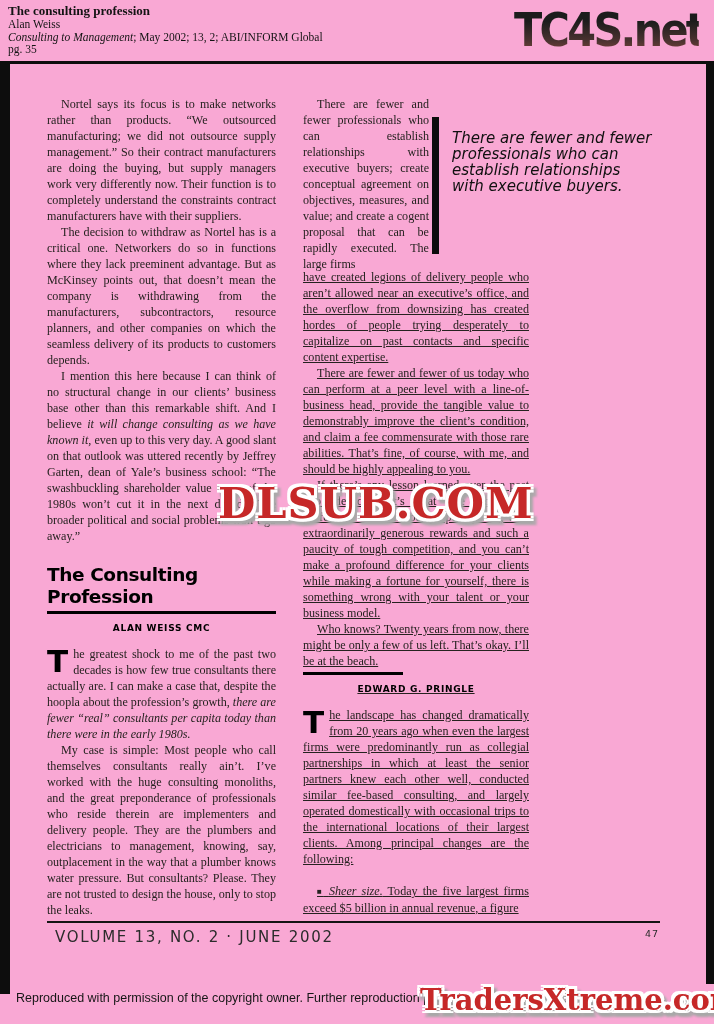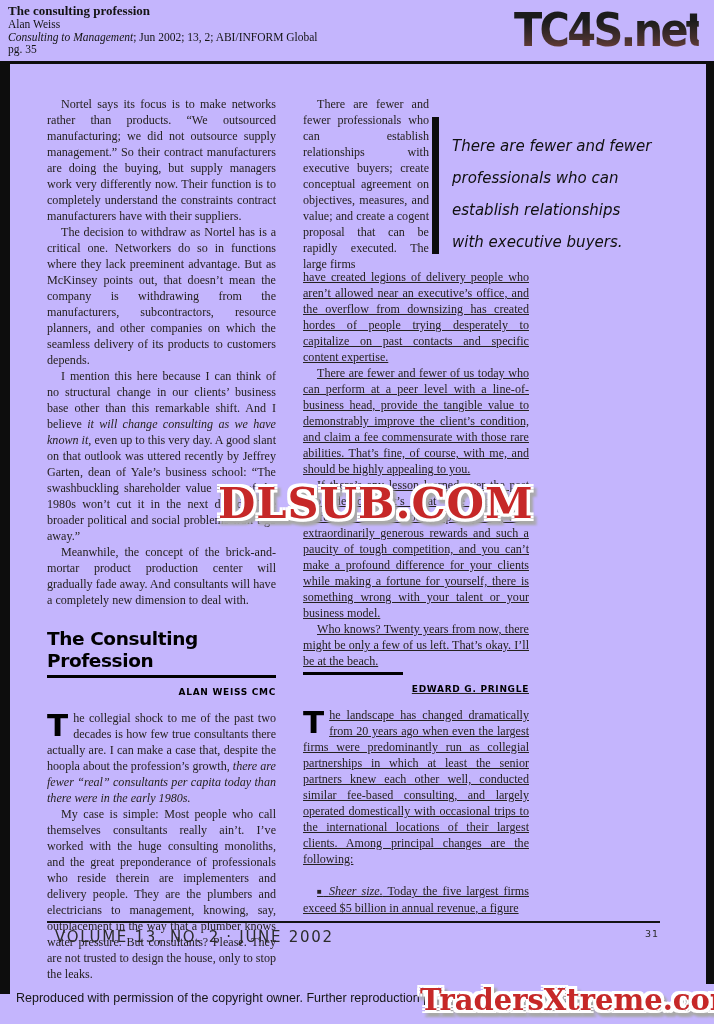--- a/index.html
+++ b/index.html
@@ -1,17 +1,17 @@
 <!DOCTYPE html>
 <html><head>
 <meta charset="utf-8">
 <style>
   html,body{margin:0;padding:0;background:#fff;}
   .page{
-    position:relative;width:714px;height:1024px;background:#c4b5fd;overflow:hidden;
+    position:relative;width:714px;height:1024px;background:#f9a8d4;overflow:hidden;
     font-family:"Liberation Serif",serif;color:#262220;
   }
   
   .cite{position:absolute;left:8px;top:3px;line-height:12.5px;font-size:11.5px;color:#141414;}
   .cite-title{font-weight:bold;font-size:13px;line-height:15px;}
   .cite-journal i{font-style:italic;margin-top:8px;}
   
   .wm-tc4s{
     position:absolute;left:514px;top:2px;width:210px;
     font-family:"DejaVu Sans",sans-serif;font-weight:bold;font-size:47px;letter-spacing:-3px;
@@ -27,33 +27,33 @@
   .col{position:absolute;text-align:justify;font-size:12.1px;line-height:16px;}
   .col p{margin:0;}
   .col p.ind{text-indent:14px;}
   .col-left{left:47px;top:96px;width:229px;}
   .col-right-narrow{left:303px;top:96px;width:126px;}
   .col-right{left:303px;top:269px;width:226px;text-decoration:underline;}
   
   .pq-bar{position:absolute;left:432px;top:117px;width:7px;height:137px;background:#0c0c0c;}
   .pull-quote{
     position:absolute;left:452px;top:130px;width:200px;
-    font-family:"DejaVu Sans",sans-serif;font-style:italic;font-size:15px;line-height:32px;
+    font-family:"DejaVu Sans",sans-serif;font-style:italic;font-size:15px;line-height:16px;
     color:#101010;white-space:pre-line;
   }
   
   .sec-h{
     font-family:"DejaVu Sans",sans-serif;font-weight:bold;font-size:18.5px;letter-spacing:-0.4px;
     color:#000;margin:20px 0 0 0;line-height:22px;text-align:left;
   }
   .h-rule{height:3px;background:#000;margin:3px 0 6px 0;}
   .h-rule.short{width:100px;}
   .byline{
     font-family:"DejaVu Sans",sans-serif;font-weight:bold;font-size:9px;letter-spacing:0.7px;
-    color:#000;margin:0 0 10px 0;text-align:right;
+    color:#000;margin:0 0 10px 0;text-align:center;
   }
   .dropcap{
     float:left;font-family:"DejaVu Sans",sans-serif;font-weight:bold;font-size:31px;
     line-height:26px;margin:2px 5px 0 0;color:#000;
   }
   .bullet-p{margin-top:16px !important;}
   .bullet-marker{font-size:8px;vertical-align:1px;}
   
   .wm-red{
     position:absolute;color:#c62828;font-weight:bold;
@@ -81,41 +81,40 @@
   }
 </style>
 </head>
 <body>
 
 <div class="page">
 
   <header class="cite">
     <div class="cite-title">The consulting profession</div>
     <div class="cite-author">Alan Weiss</div>
-    <div class="cite-journal"><i>Consulting to Management</i><span>; Jun 2002; 13, 2; ABI/INFORM Global</span></div>
+    <div class="cite-journal"><i>Consulting to Management</i><span>; May 2002; 13, 2; ABI/INFORM Global</span></div>
     <div class="cite-page">pg. 35</div>
   </header>
 
   <div class="wm-tc4s">TC4S.net</div>
 
   <div class="frame-top"></div>
   <div class="frame-left"></div>
   <div class="frame-right"></div>
 
   <div class="col col-left">
     <p class="ind">Nortel says its focus is to make networks rather than products. “We outsourced manufacturing; we did not outsource supply management.” So their contract manufacturers are doing the buying, but supply managers work very differently now. Their function is to completely understand the constraints contract manufacturers have with their suppliers.</p>
     <p class="ind">The decision to withdraw as Nortel has is a critical one. Networkers do so in functions where they lack preeminent advantage. But as McKinsey points out, that doesn’t mean the company is withdrawing from the manufacturers, subcontractors, resource planners, and other companies on which the seamless delivery of its products to customers depends.</p>
     <p class="ind"><span>I mention this here because I can think of no structural change in our clients’ business base other than this remarkable shift. And I believe </span><i>it will change consulting as we have known it</i><span>, even up to this very day. A good slant on that outlook was uttered recently by Jeffrey Garten, dean of Yale’s business school: “The swashbuckling shareholder value CEO of the 1980s won’t cut it in the next decade. The broader political and social problems won’t go away.”</span></p>
-    <p class="ind">Meanwhile, the concept of the brick-and-mortar product production center will gradually fade away. And consultants will have a completely new dimension to deal with.</p>
 
     <h2 class="sec-h">The Consulting Profession</h2>
     <div class="h-rule"></div>
     <div class="byline">ALAN WEISS CMC</div>
 
-    <p><span class="dropcap">T</span><span>he collegial shock to me of the past two decades is how few true consultants there actually are. I can make a case that, despite the hoopla about the profession’s growth, </span><i>there are fewer “real” consultants per capita today than there were in the early 1980s.</i></p>
+    <p><span class="dropcap">T</span><span>he greatest shock to me of the past two decades is how few true consultants there actually are. I can make a case that, despite the hoopla about the profession’s growth, </span><i>there are fewer “real” consultants per capita today than there were in the early 1980s.</i></p>
     <p class="ind">My case is simple: Most people who call themselves consultants really ain’t. I’ve worked with the huge consulting monoliths, and the great preponderance of professionals who reside therein are implementers and delivery people. They are the plumbers and electricians to management, knowing, say, outplacement in the way that a plumber knows water pressure. But consultants? Please. They are not trusted to design the house, only to stop the leaks.</p>
   </div>
 
   <div class="col col-right-narrow">
     <p class="ind">There are fewer and fewer professionals who can establish relationships with executive buyers; create conceptual agreement on objectives, measures, and value; and create a cogent proposal that can be rapidly executed. The large firms</p>
   </div>
 
   <div class="pq-bar"></div>
   <div class="pull-quote">There are fewer and fewer
 professionals who can
@@ -132,18 +131,18 @@
     <div class="byline">EDWARD G. PRINGLE</div>
 
     <p><span class="dropcap">T</span><span>he landscape has changed dramatically from 20 years ago when even the largest firms were predominantly run as collegial partnerships in which at least the senior partners knew each other well, conducted similar fee-based consulting, and largely operated domestically with occasional trips to the international locations of their largest clients. Among principal changes are the following:</span></p>
     <p class="ind bullet-p"><span class="bullet-marker">■</span> <i>Sheer size.</i><span> Today the five largest firms exceed $5 billion in annual revenue, a figure</span></p>
   </div>
 
   <div class="wm-red wm-dlsub">DLSUB.COM</div>
 
   <div class="footer-rule"></div>
   <div class="footer-vol">VOLUME 13, NO. 2 · JUNE 2002</div>
-  <div class="footer-page">31</div>
+  <div class="footer-page">47</div>
 
   <div class="copyright">Reproduced with permission of the copyright owner.  Further reproduction prohibited without permission.</div>
   <div class="wm-red wm-traders">TradersXtreme.com</div>
 
 </div>
 
 </body></html>

